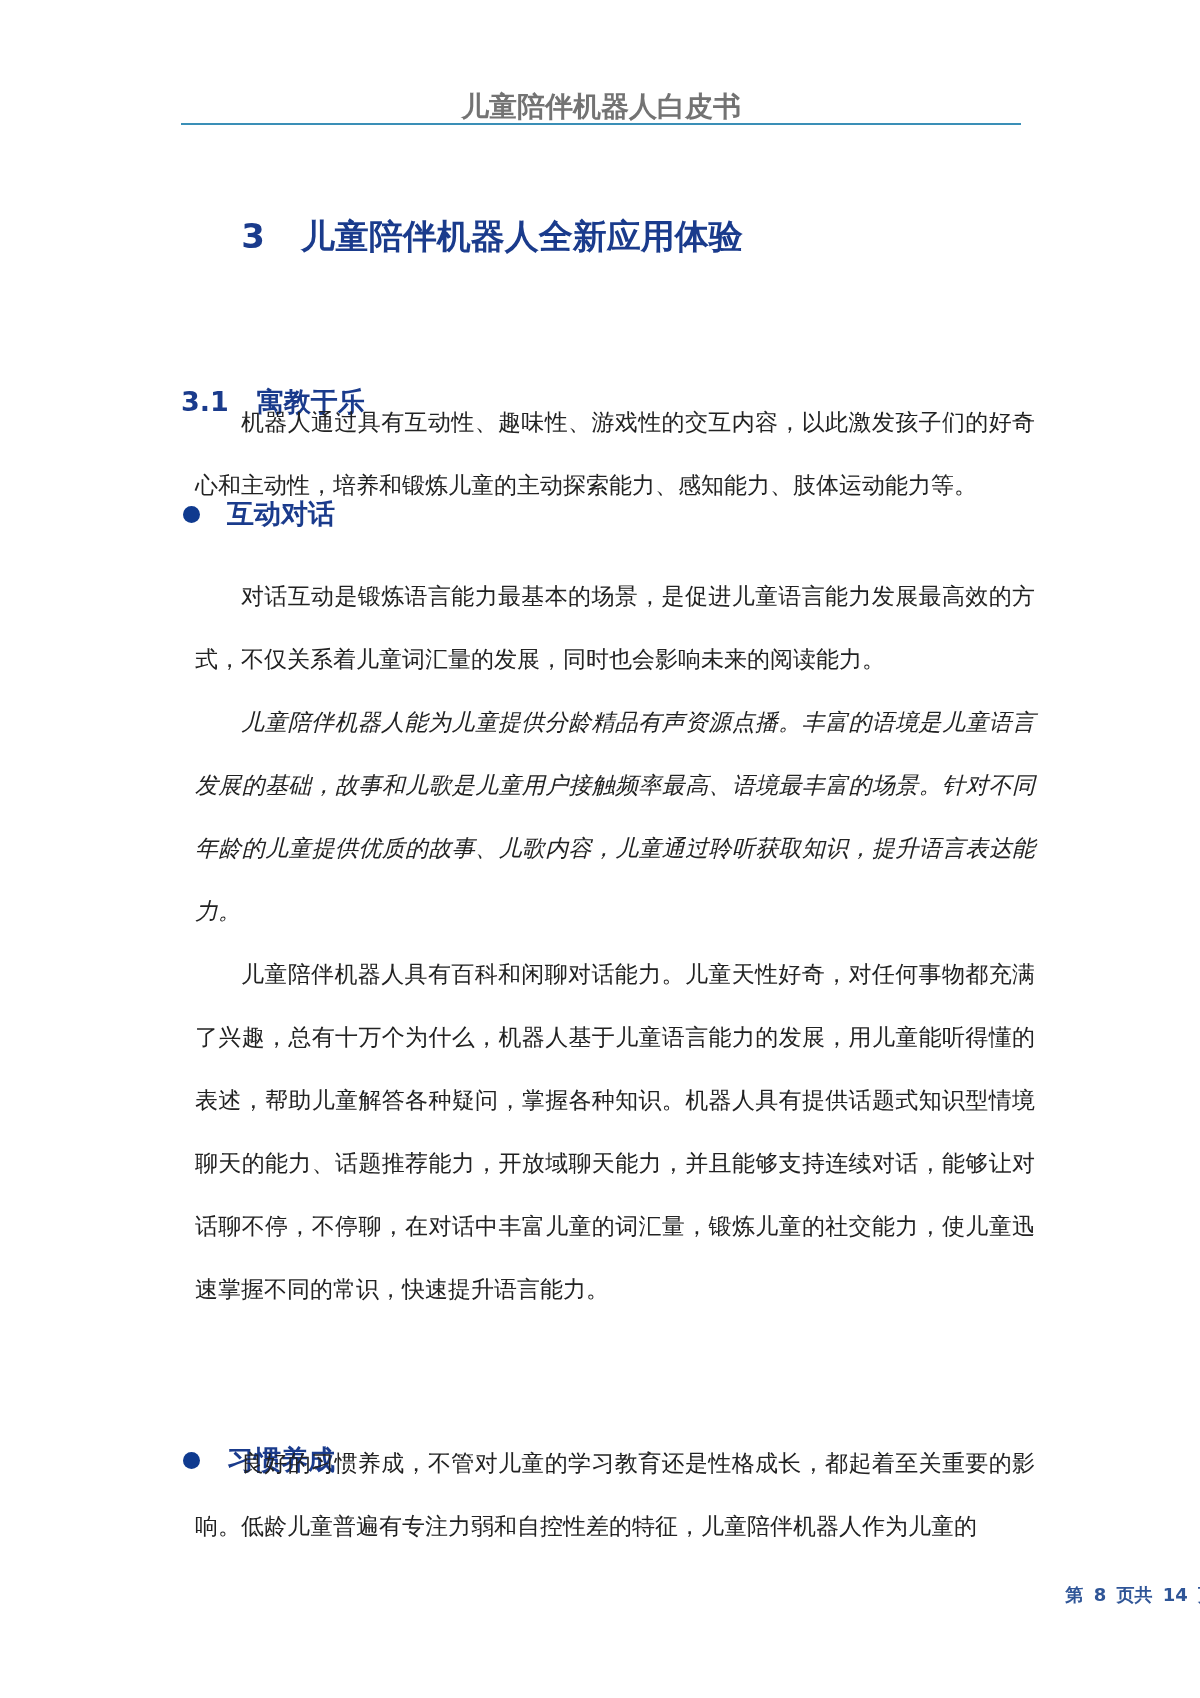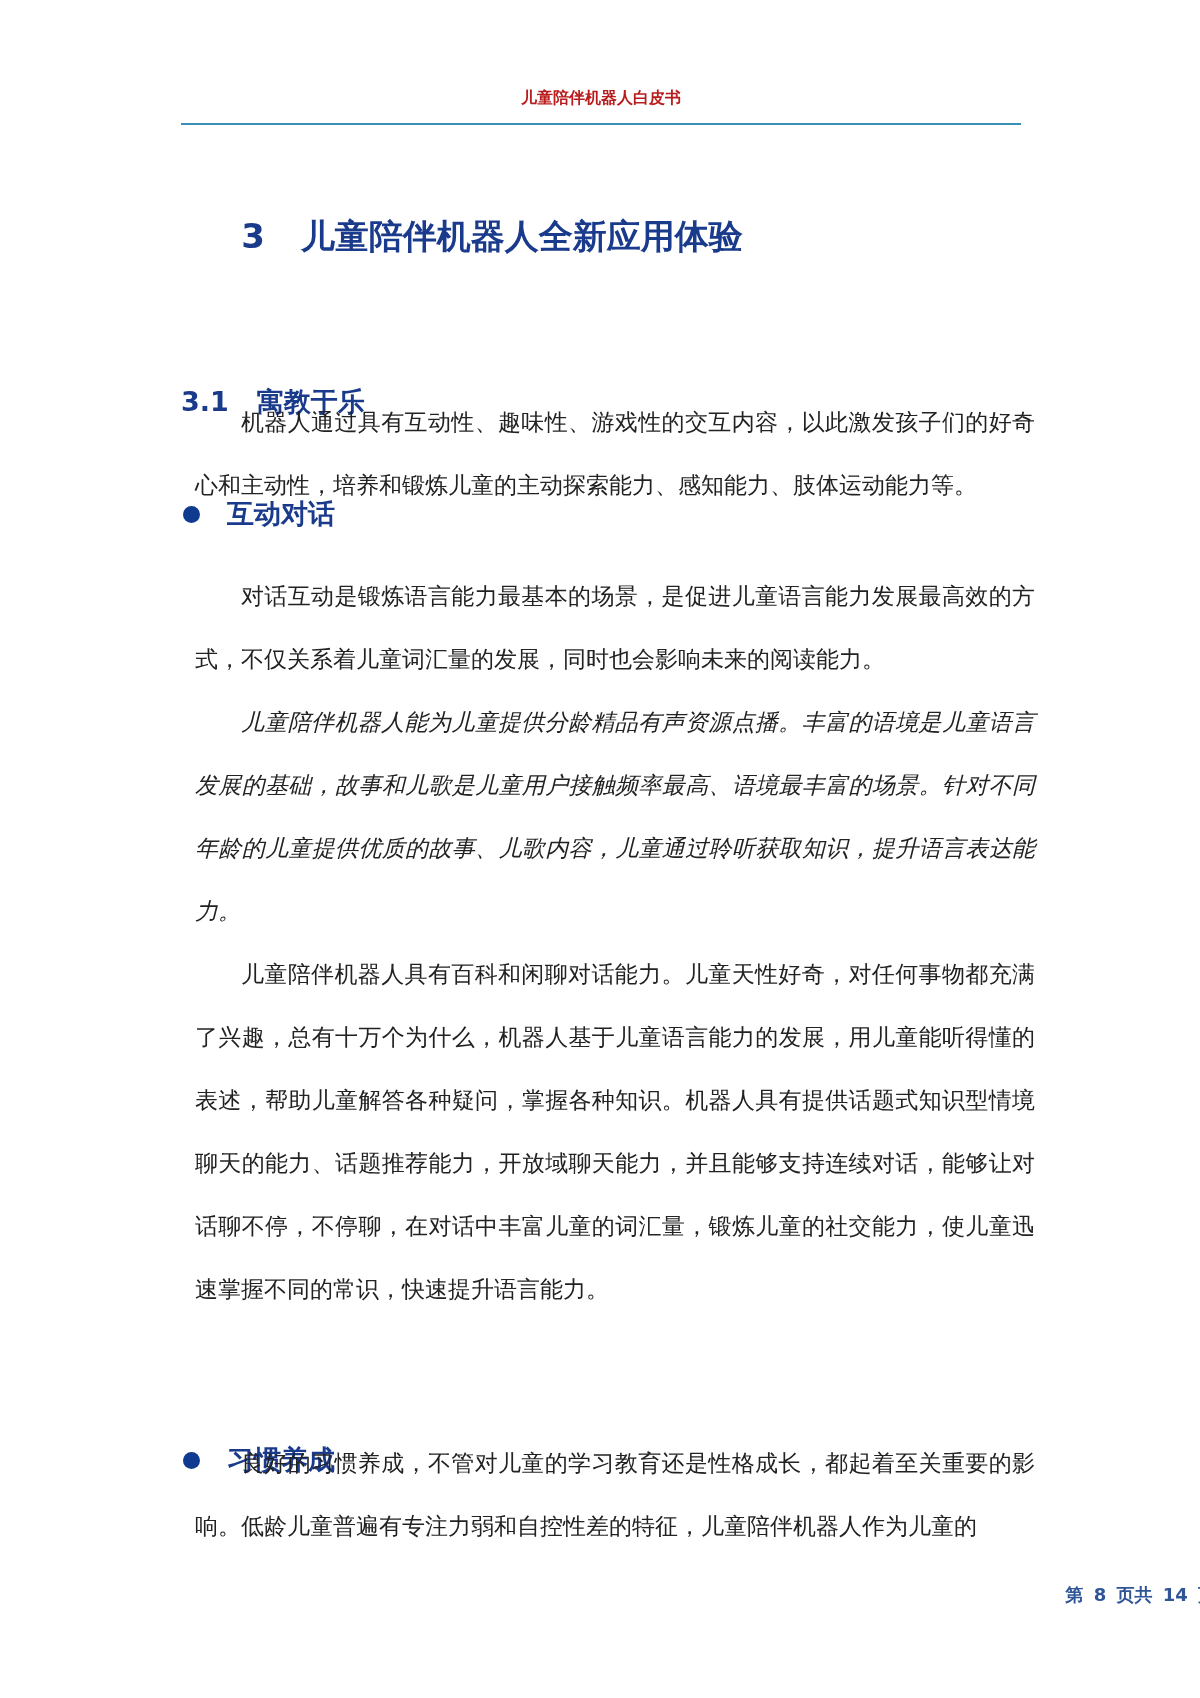--- a/index.html
+++ b/index.html
@@ -14,23 +14,23 @@
       overflow: hidden;
       font-family: "DejaVu Sans", "Liberation Sans", sans-serif;
       color: #222222;
     }
     .page-header {
       position: absolute;
       left: 181px;
       top: 88px;
       width: 840px;
       text-align: center;
-      font-size: 16px;
+      font-size: 28px;
       font-weight: bold;
-      color: #b91c1c;
+      color: #737373;
       letter-spacing: 0px;
     }
     .header-rule {
       position: absolute;
       left: 181px;
       top: 123px;
       width: 840px;
       height: 2px;
       background: #3a8fb7;
     }

